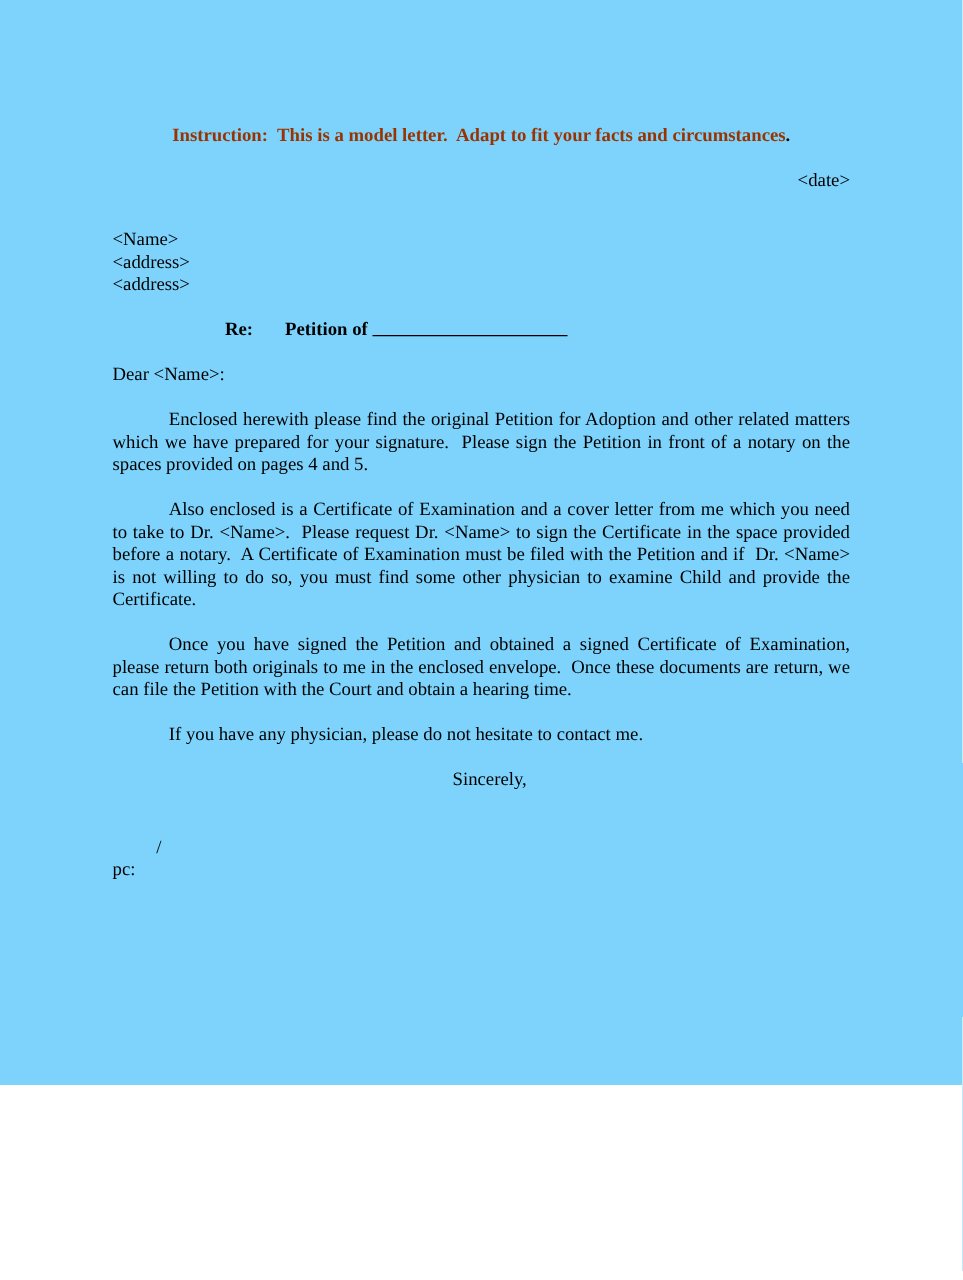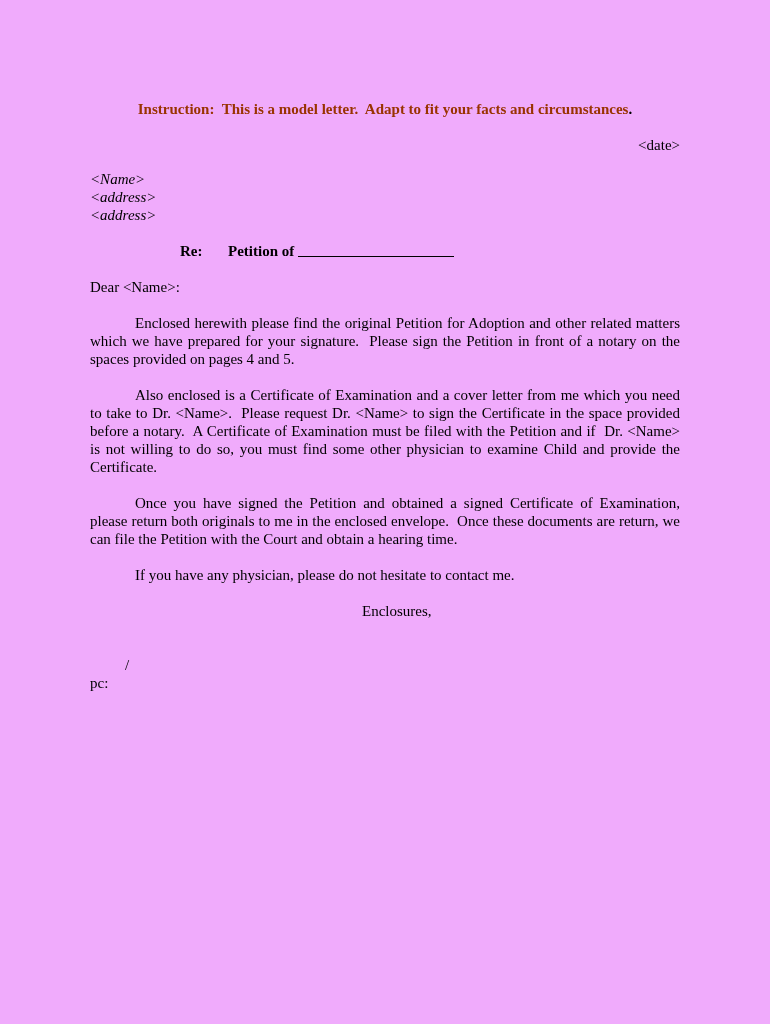--- a/index.html
+++ b/index.html
@@ -1,41 +1,41 @@
 <!DOCTYPE html>
 <html style="--accent: #993300; --ink: #000000;"><head>
 <meta charset="utf-8">
 <style>
   :root { --accent: #993300; --ink: #000000; }
   html, body { margin: 0; padding: 0; background: #ffffff; }
   .page {
     position: relative;
     width: 770px;
-    height: 1024px;
+    height: 868px;
     margin: 0 auto;
-    background: #f0abfc;
+    background: #7dd3fc;
     box-sizing: border-box;
     padding: 100px 90px 0 90px;
     font-family: "Liberation Serif", "DejaVu Serif", serif;
     font-size: 15px;
     line-height: 18px;
     color: var(--ink);
     overflow: hidden;
   }
   .instruction-line {
     text-align: center;
     font-weight: bold;
     color: var(--accent);
   }
   .instruction-line .period { color: var(--ink); }
   .date-line {
     text-align: right;
     margin-top: 18px;
   }
-  .addr-block { margin-top: 16px; font-style: italic; }
+  .addr-block { margin-top: 29px; }
   .addr-block div { margin: 0; }
   .re-line {
     margin-top: 18px;
     margin-left: 90px;
     font-weight: bold;
   }
   .re-label { display: inline-block; width: 48px; }
   .blank-underline {
     display: inline-block;
     width: 156px;
@@ -75,19 +75,19 @@
     <span class="re-label">Re:</span><span>Petition of</span><span class="blank-underline"></span>
   </div>
 
   <div class="salutation">Dear &lt;Name&gt;:</div>
 
   <p class="body-para">Enclosed herewith please find the original Petition for Adoption and other related matters which we have prepared for your signature.&nbsp; Please sign the Petition in front of a notary on the spaces provided on pages 4 and 5.</p>
   <p class="body-para">Also enclosed is a Certificate of Examination and a cover letter from me which you need to take to Dr. &lt;Name&gt;.&nbsp; Please request Dr. &lt;Name&gt; to sign the Certificate in the space provided before a notary.&nbsp; A Certificate of Examination must be filed with the Petition and if&nbsp; Dr. &lt;Name&gt; is not willing to do so, you must find some other physician to examine Child and provide the Certificate.</p>
   <p class="body-para">Once you have signed the Petition and obtained a signed Certificate of Examination, please return both originals to me in the enclosed envelope.&nbsp; Once these documents are return, we can file the Petition with the Court and obtain a hearing time.</p>
   <p class="body-para">If you have any physician, please do not hesitate to contact me.</p>
 
-  <div class="sincerely-line">Enclosures,</div>
+  <div class="sincerely-line">Sincerely,</div>
 
 
   <div class="slash-line">/</div>
   <div class="pc-line">pc:</div>
 
 </div>
 
 </body></html>

